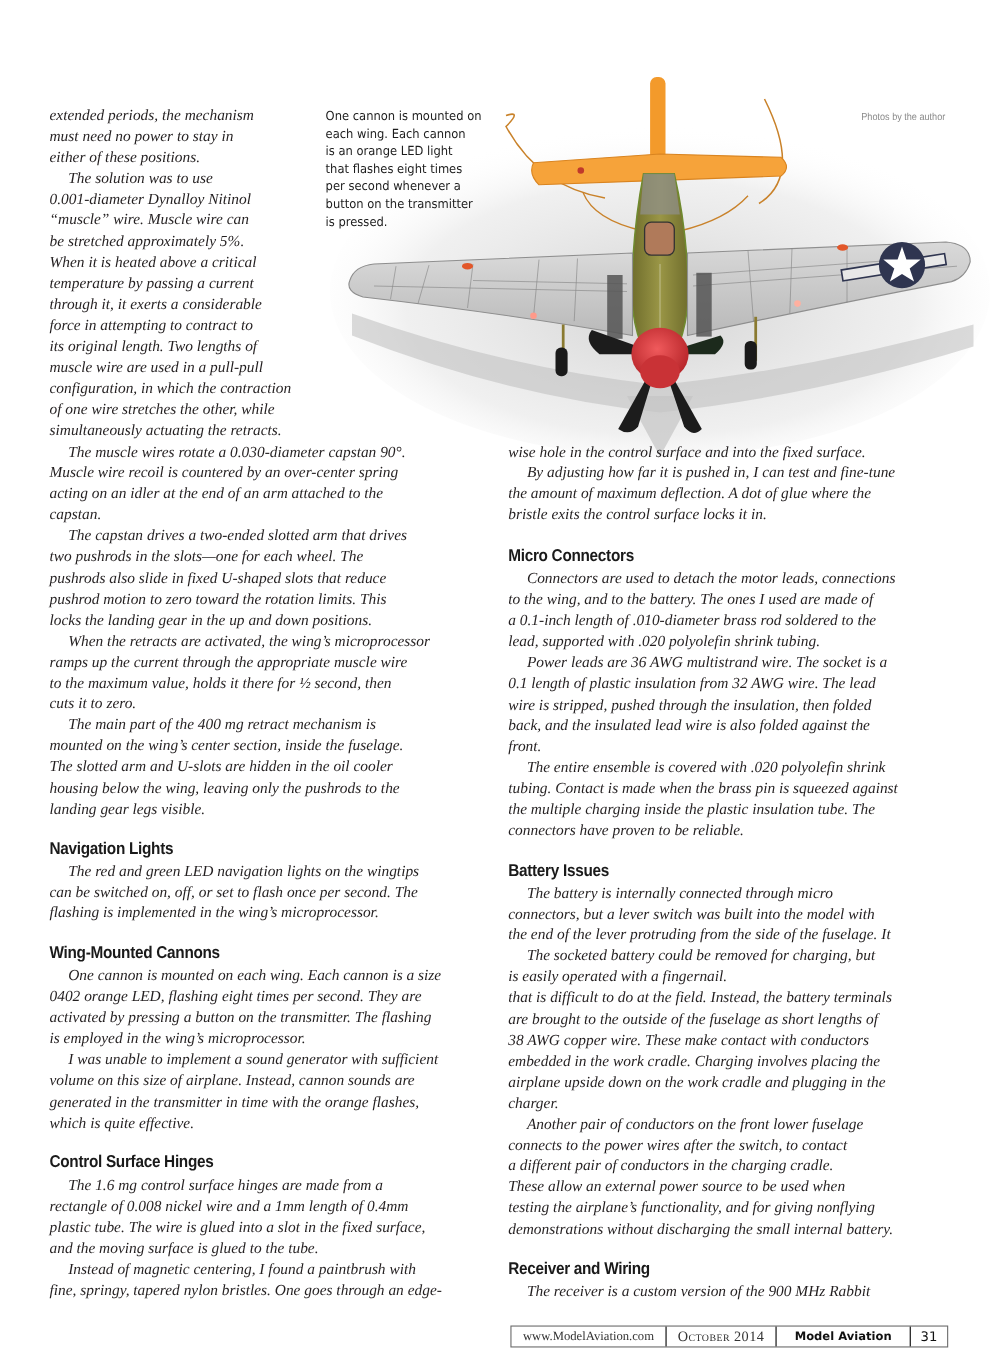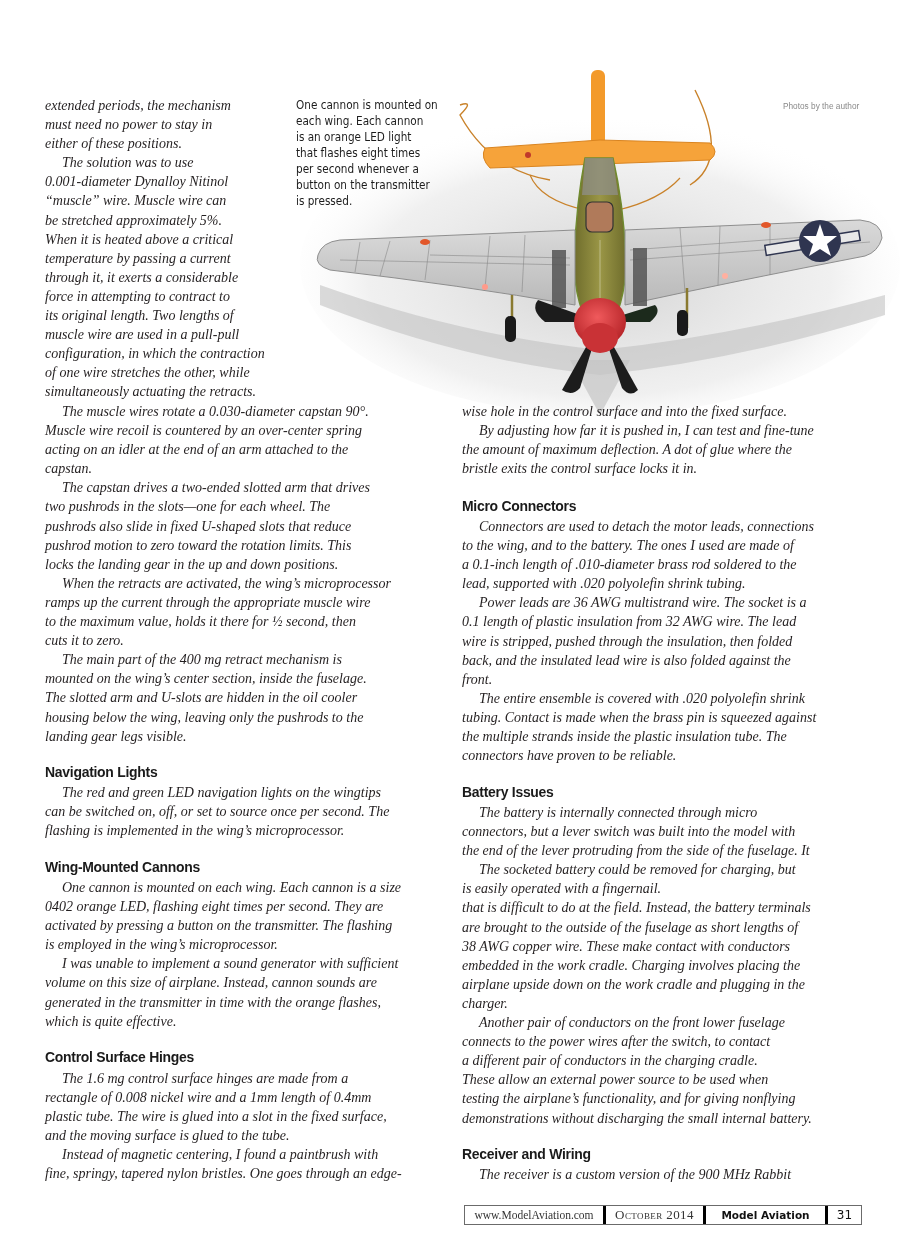--- a/index.html
+++ b/index.html
@@ -10,21 +10,21 @@
   .line { display: block; height: 19.1px; }
   .indent { padding-left: 17px; }
   .head { position: absolute; font-family: "Liberation Sans", "DejaVu Sans", sans-serif; font-weight: bold; font-size: 15.5px; color: #1a1a1a; letter-spacing: -0.3px; transform: scaleX(0.9); transform-origin: left center; white-space: nowrap; }
 
   .caption { position: absolute; left: 296px; top: 97px; font-family: "DejaVu Sans", "Liberation Sans", sans-serif; font-size: 11.4px; line-height: 16px; color: #1d1d1d; white-space: nowrap; transform: scaleX(0.92); transform-origin: left top; }
   .credit { position: absolute; left: 783px; top: 101px; font-family: "Liberation Sans", "DejaVu Sans", sans-serif; font-size: 9.2px; color: #8a8a8a; transform: scaleX(0.9); transform-origin: left top; }
 
   .photo { position: absolute; left: 300px; top: 60px; width: 600px; height: 360px; }
 
   .footer { position: absolute; left: 464px; top: 1205px; height: 20px; display: flex; border: 1px solid #6b6b6b; box-sizing: border-box; }
-  .footer .cell { border-right: 3px solid #000000; display: flex; align-items: center; justify-content: center; font-size: 11.5px; color: #333; height: 100%; box-sizing: border-box; }
+  .footer .cell { border-right: 1px solid #000000; display: flex; align-items: center; justify-content: center; font-size: 11.5px; color: #333; height: 100%; box-sizing: border-box; }
   .footer .cell:last-child { border-right: none; }
   .f-url { width: 141px; font-family: "Liberation Serif", serif; }
   .f-date { width: 100px; font-family: "Liberation Serif", serif; font-size: 13px !important; font-variant: small-caps; letter-spacing: 0.4px; }
   .f-mag { width: 122px; font-family: "DejaVu Sans", "Liberation Sans", sans-serif; font-weight: bold; font-size: 10.5px !important; color: #111 !important; }
   .f-page { width: 33px; font-family: "DejaVu Sans", "Liberation Sans", sans-serif; font-weight: normal; font-size: 12px !important; color: #111 !important; }
 </style>
 </head>
 <body>
 
 <div class="page">
@@ -166,21 +166,21 @@
     <span class="line indent">The main part of the 400 mg retract mechanism is</span>
     <span class="line">mounted on the wing’s center section, inside the fuselage.</span>
     <span class="line">The slotted arm and U-slots are hidden in the oil cooler</span>
     <span class="line">housing below the wing, leaving only the pushrods to the</span>
     <span class="line">landing gear legs visible.</span>
   </div>
 
   <div class="head" style="left:45px; top:763px;">Navigation Lights</div>
   <div class="txt" style="left:45px; top:783px;">
     <span class="line indent">The red and green LED navigation lights on the wingtips</span>
-    <span class="line">can be switched on, off, or set to source once per second. The</span>
+    <span class="line">can be switched on, off, or set to flash once per second. The</span>
     <span class="line">flashing is implemented in the wing’s microprocessor.</span>
   </div>
 
   <div class="head" style="left:45px; top:858px;">Wing-Mounted Cannons</div>
   <div class="txt" style="left:45px; top:878px;">
     <span class="line indent">One cannon is mounted on each wing. Each cannon is a size</span>
     <span class="line">0402 orange LED, flashing eight times per second. They are</span>
     <span class="line">activated by pressing a button on the transmitter. The flashing</span>
     <span class="line">is employed in the wing’s microprocessor.</span>
     <span class="line indent">I was unable to implement a sound generator with sufficient</span>
@@ -212,21 +212,21 @@
     <span class="line">to the wing, and to the battery. The ones I used are made of</span>
     <span class="line">a 0.1-inch length of .010-diameter brass rod soldered to the</span>
     <span class="line">lead, supported with .020 polyolefin shrink tubing.</span>
     <span class="line indent">Power leads are 36 AWG multistrand wire. The socket is a</span>
     <span class="line">0.1 length of plastic insulation from 32 AWG wire. The lead</span>
     <span class="line">wire is stripped, pushed through the insulation, then folded</span>
     <span class="line">back, and the insulated lead wire is also folded against the</span>
     <span class="line">front.</span>
     <span class="line indent">The entire ensemble is covered with .020 polyolefin shrink</span>
     <span class="line">tubing. Contact is made when the brass pin is squeezed against</span>
-    <span class="line">the multiple strands inside the plastic insulation tube. The</span>
+    <span class="line">the multiple charging inside the plastic insulation tube. The</span>
     <span class="line">connectors have proven to be reliable.</span>
   </div>
 
   <div class="head" style="left:462px; top:783px;">Battery Issues</div>
   <div class="txt" style="left:462px; top:803px;">
     <span class="line indent">The battery is internally connected through micro</span>
     <span class="line">connectors, but a lever switch was built into the model with</span>
     <span class="line">the end of the lever protruding from the side of the fuselage. It</span>
     <span class="line indent">The socketed battery could be removed for charging, but</span>
     <span class="line">is easily operated with a fingernail.</span>

